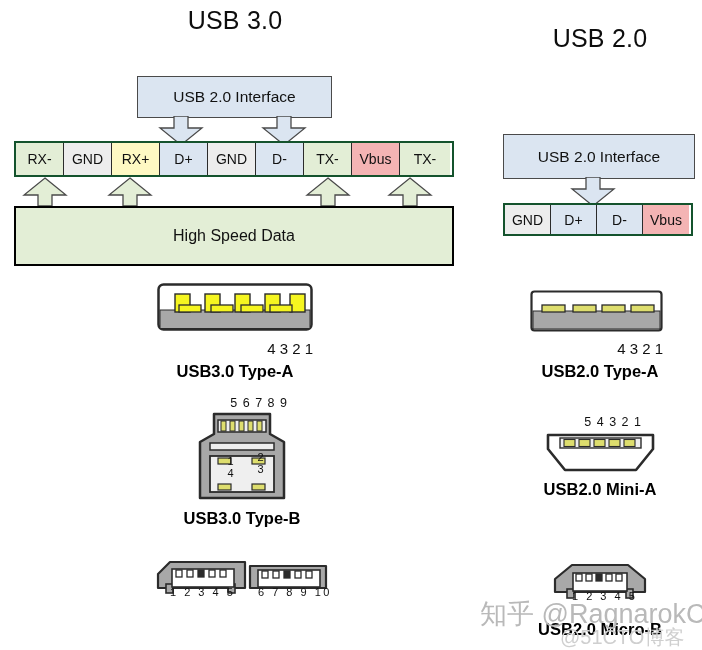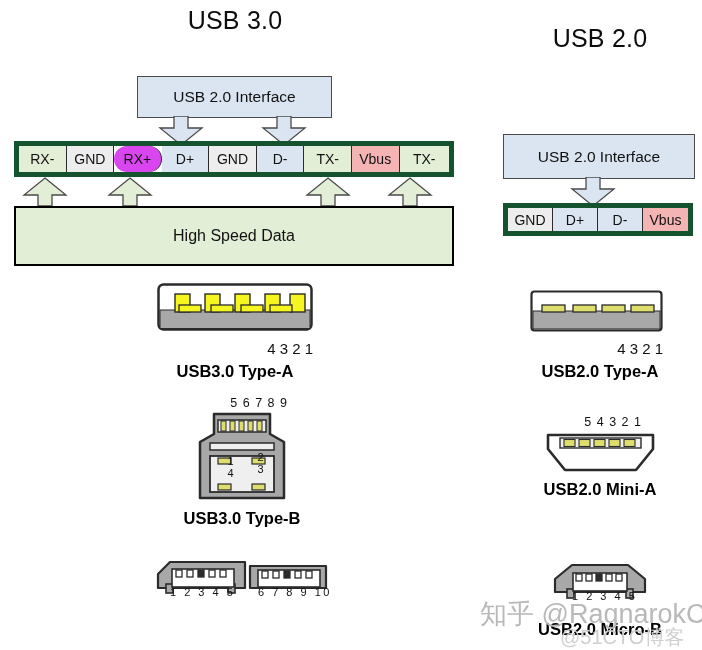--- a/index.html
+++ b/index.html
@@ -17,21 +17,21 @@
     font-weight:400;letter-spacing:.2px;
   }
 
   
   .ifbox{
     background:#dbe5f1;border:1.5px solid #4a4a4a;
     display:flex;align-items:center;justify-content:center;
     font-size:15.5px;color:#111;
   }
   .pinrow{
-    border:5px solid #14532d;display:flex;box-sizing:border-box;background:#fff;
+    border:2px solid #14532d;display:flex;box-sizing:border-box;background:#fff;
   }
   .pin{
     border-right:1.5px solid #2b2b2b;
     display:flex;align-items:center;justify-content:center;
     font-size:14px;color:#111;box-sizing:border-box;height:100%;
   }
   .pin:last-child{border-right:none;}
   .hsd{
     background:#e3eed6;border:2.5px solid #000;
     display:flex;align-items:center;justify-content:center;
@@ -83,21 +83,21 @@
     </svg>
   </div>
 
   <div class="abs pinrow" id="usb3-pinrow" style="left:14px;top:141px;width:440px;height:36px;">
       <div class="pin" style="background: rgb(227, 238, 214); width: 48px;">
         <span>RX-</span>
       </div>
       <div class="pin" style="background: rgb(237, 237, 237); width: 48px;">
         <span>GND</span>
       </div>
-      <div class="pin" style="background: #d946ef; width: 48px; border-radius: 15px;">
+      <div class="pin" style="background: #fef9c3; width: 48px;">
         <span>RX+</span>
       </div>
       <div class="pin" style="background: rgb(219, 229, 241); width: 48px;">
         <span>D+</span>
       </div>
       <div class="pin" style="background: rgb(237, 237, 237); width: 48px;">
         <span>GND</span>
       </div>
       <div class="pin" style="background: rgb(219, 229, 241); width: 48px;">
         <span>D-</span>

